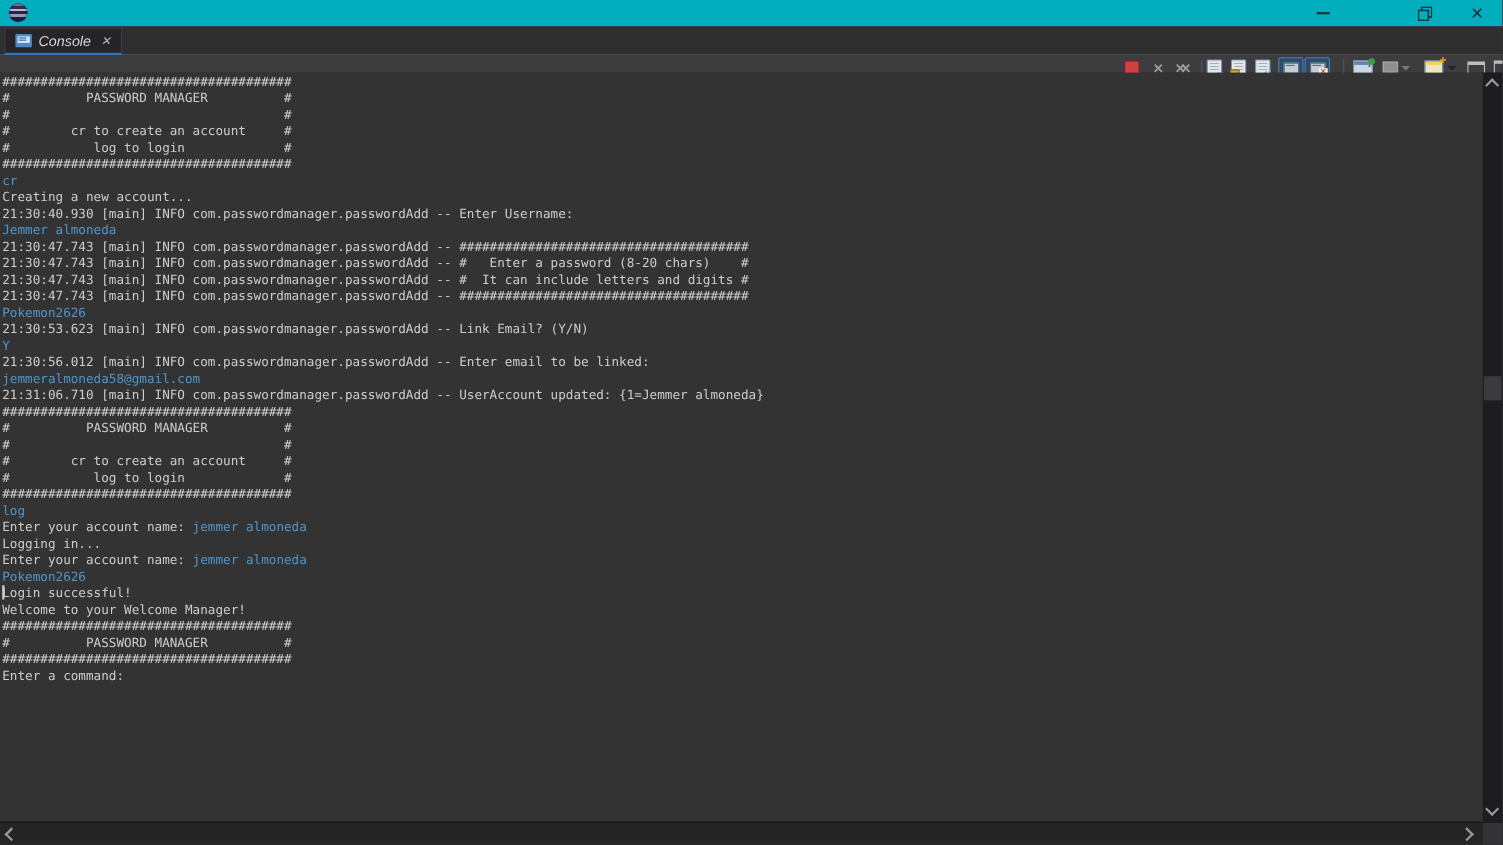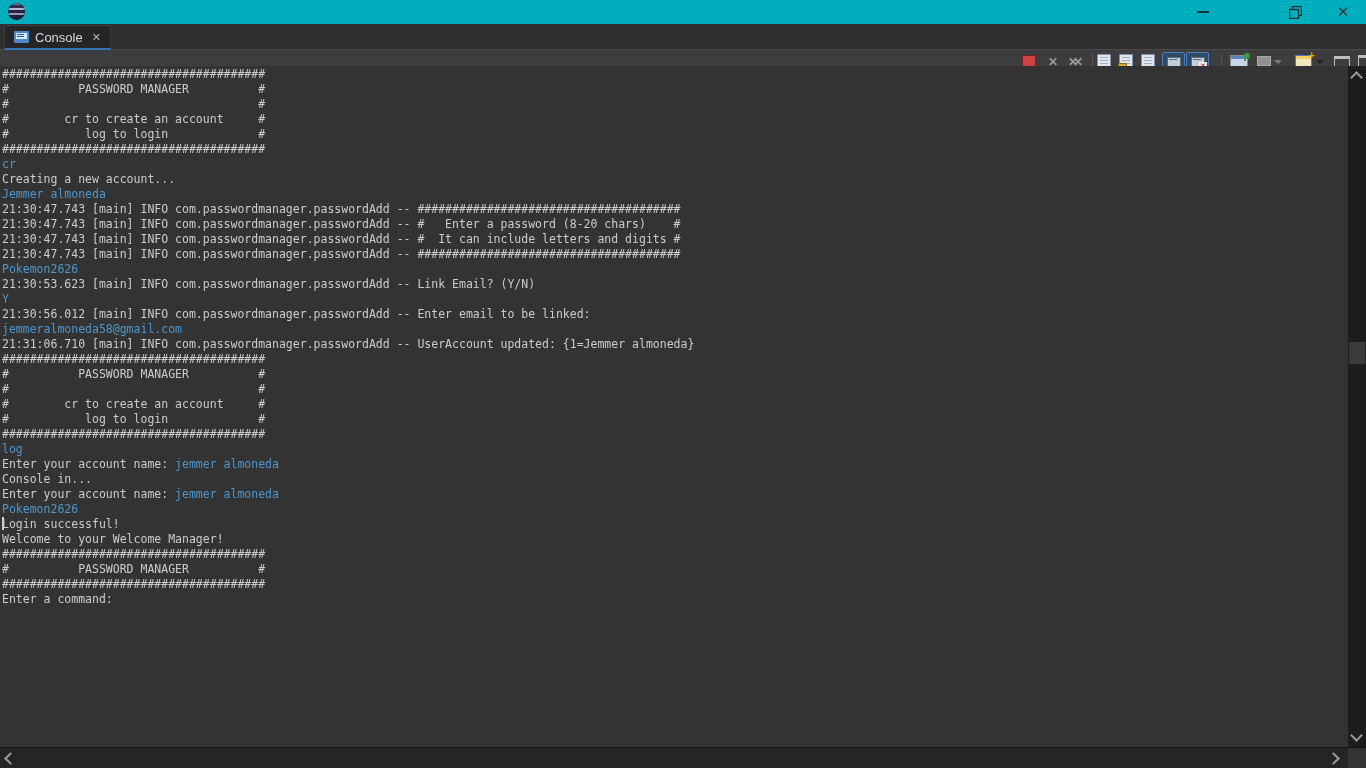--- a/index.html
+++ b/index.html
@@ -10,21 +10,21 @@
   .eclipse-logo{position:absolute;left:8px;top:3px;width:17px;height:17px;border-radius:50%;
     background:linear-gradient(180deg,#7a7aa0 0 2px,#2e2e52 2px 5px,#b9b9d0 5px 7px,#26264a 7px 10px,#9a9ab8 10px 12px,#1e1e40 12px 100%);
     box-shadow:inset 0 0 2px #141430;}
   .win-btn{position:absolute;top:0;width:30px;height:24px;display:flex;align-items:center;justify-content:center;color:#1f3437;}
   .win-min{left:1188px;} .win-rest{left:1280px;} .win-close{left:1328px;font-size:15px;}
   .win-min .bar{width:12px;height:2px;background:#1f3437;}
 
   
   .tabbar{position:relative;height:25px;background:#2f2f30;}
   .tab{position:absolute;left:4px;top:1px;height:22px;display:flex;align-items:center;gap:6px;
-    padding:0 9px;background:#252528;border:1px solid #3e3e42;border-bottom:2px solid #3574B5;color:#d6d6d6;font-size:13px;}
+    padding:0 9px;background:#252528;border:1px solid #3e3e42;border-bottom:2px solid #3574B5;color:#d6d6d6;font-size:13px;font-style:italic;}
   .tab-close{color:#b5b5b5;font-size:11px;margin-left:3px;cursor:default;}
   .console-tab-icon{width:15px;height:12px;position:relative;background:#4f87c7;border-radius:1px;}
   .console-tab-icon::before{content:"";position:absolute;left:2px;top:2px;right:2px;height:6px;background:#d6e9fb;}
   .console-tab-icon::after{content:"";position:absolute;left:3px;top:3px;width:7px;height:1px;background:#2f5f9e;box-shadow:0 2px 0 #2f5f9e;}
 
   
   .toolbar{position:absolute;left:1016px;top:28px;height:20px;display:flex;align-items:center;}
   .tsep{width:1px;height:16px;background:#555;}
   .i-terminate{width:12px;height:12px;background:#cf4242;border:1px solid #7e2020;border-radius:2px;margin-left:6px;}
   .i-x{margin-left:10px;width:14px;color:#9b9b9b;font-weight:bold;font-size:12px;text-align:center;}
@@ -142,40 +142,41 @@
   <div class="console-wrap">
     <div class="console-output" id="console-output">
         <div class="cline"><span class="stdout">######################################</span></div>
         <div class="cline"><span class="stdout">#          PASSWORD MANAGER          #</span></div>
         <div class="cline"><span class="stdout">#                                    #</span></div>
         <div class="cline"><span class="stdout">#        cr to create an account     #</span></div>
         <div class="cline"><span class="stdout">#           log to login             #</span></div>
         <div class="cline"><span class="stdout">######################################</span></div>
         <div class="cline"><span class="stdin">cr</span></div>
         <div class="cline"><span class="stdout">Creating a new account...</span></div>
+        <div class="cline"><span class="stdout">21:30:40.930 [main] INFO com.passwordmanager.passwordAdd -- Enter Username:</span></div>
         <div class="cline"><span class="stdin">Jemmer almoneda</span></div>
         <div class="cline"><span class="stdout">21:30:47.743 [main] INFO com.passwordmanager.passwordAdd -- ######################################</span></div>
         <div class="cline"><span class="stdout">21:30:47.743 [main] INFO com.passwordmanager.passwordAdd -- #   Enter a password (8-20 chars)    #</span></div>
         <div class="cline"><span class="stdout">21:30:47.743 [main] INFO com.passwordmanager.passwordAdd -- #  It can include letters and digits #</span></div>
         <div class="cline"><span class="stdout">21:30:47.743 [main] INFO com.passwordmanager.passwordAdd -- ######################################</span></div>
         <div class="cline"><span class="stdin">Pokemon2626</span></div>
         <div class="cline"><span class="stdout">21:30:53.623 [main] INFO com.passwordmanager.passwordAdd -- Link Email? (Y/N)</span></div>
         <div class="cline"><span class="stdin">Y</span></div>
         <div class="cline"><span class="stdout">21:30:56.012 [main] INFO com.passwordmanager.passwordAdd -- Enter email to be linked:</span></div>
         <div class="cline"><span class="stdin">jemmeralmoneda58@gmail.com</span></div>
         <div class="cline"><span class="stdout">21:31:06.710 [main] INFO com.passwordmanager.passwordAdd -- UserAccount updated: {1=Jemmer almoneda}</span></div>
         <div class="cline"><span class="stdout">######################################</span></div>
         <div class="cline"><span class="stdout">#          PASSWORD MANAGER          #</span></div>
         <div class="cline"><span class="stdout">#                                    #</span></div>
         <div class="cline"><span class="stdout">#        cr to create an account     #</span></div>
         <div class="cline"><span class="stdout">#           log to login             #</span></div>
         <div class="cline"><span class="stdout">######################################</span></div>
         <div class="cline"><span class="stdin">log</span></div>
         <div class="cline"><span class="stdout">Enter your account name: </span><span class="stdin">jemmer almoneda</span></div>
-        <div class="cline"><span class="stdout">Console in...</span></div>
+        <div class="cline"><span class="stdout">Logging in...</span></div>
         <div class="cline"><span class="stdout">Enter your account name: </span><span class="stdin">jemmer almoneda</span></div>
         <div class="cline"><span class="stdin">Pokemon2626</span></div>
         <div class="cline caret"><span class="stdout">Login successful!</span></div>
         <div class="cline"><span class="stdout">Welcome to your Welcome Manager!</span></div>
         <div class="cline"><span class="stdout">######################################</span></div>
         <div class="cline"><span class="stdout">#          PASSWORD MANAGER          #</span></div>
         <div class="cline"><span class="stdout">######################################</span></div>
         <div class="cline"><span class="stdout">Enter a command:</span></div>
       </div>
     <div class="vscrollbar">

